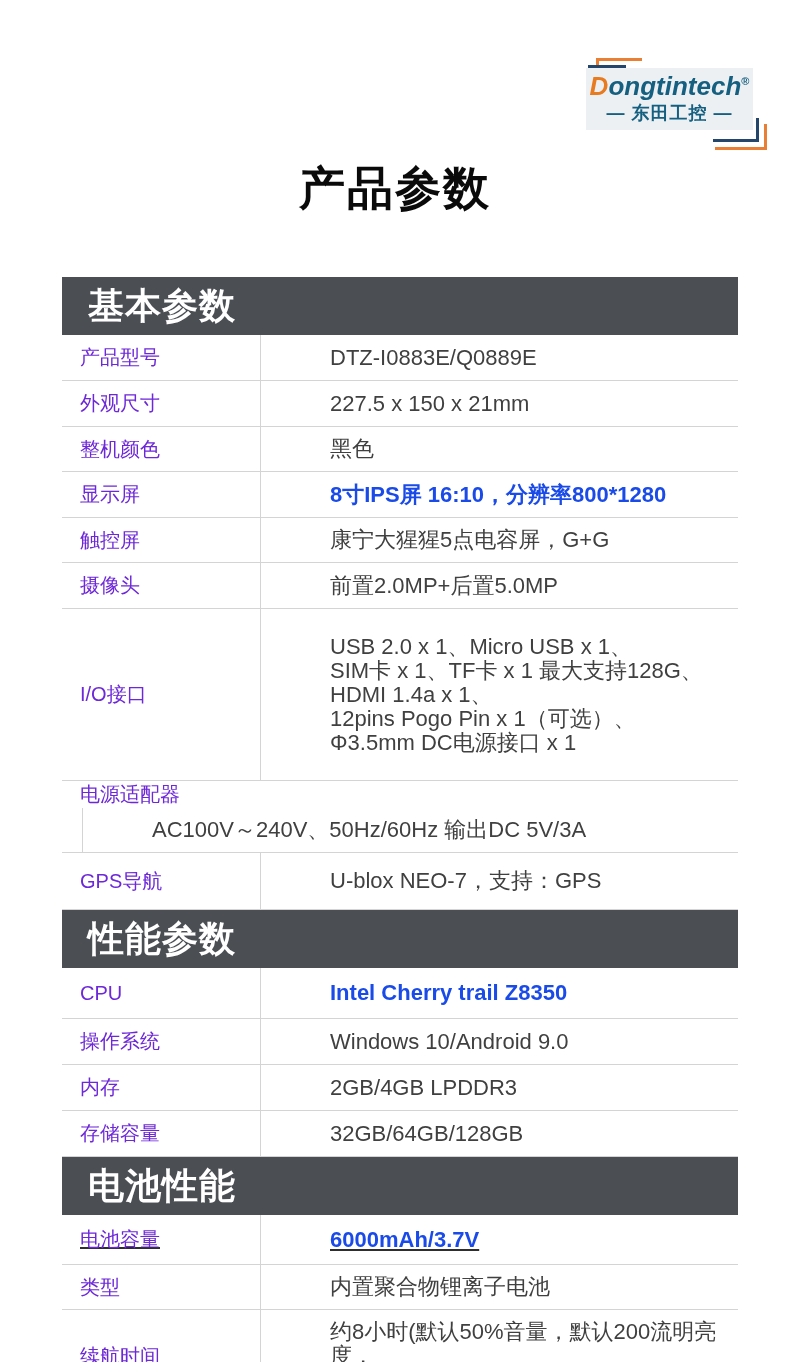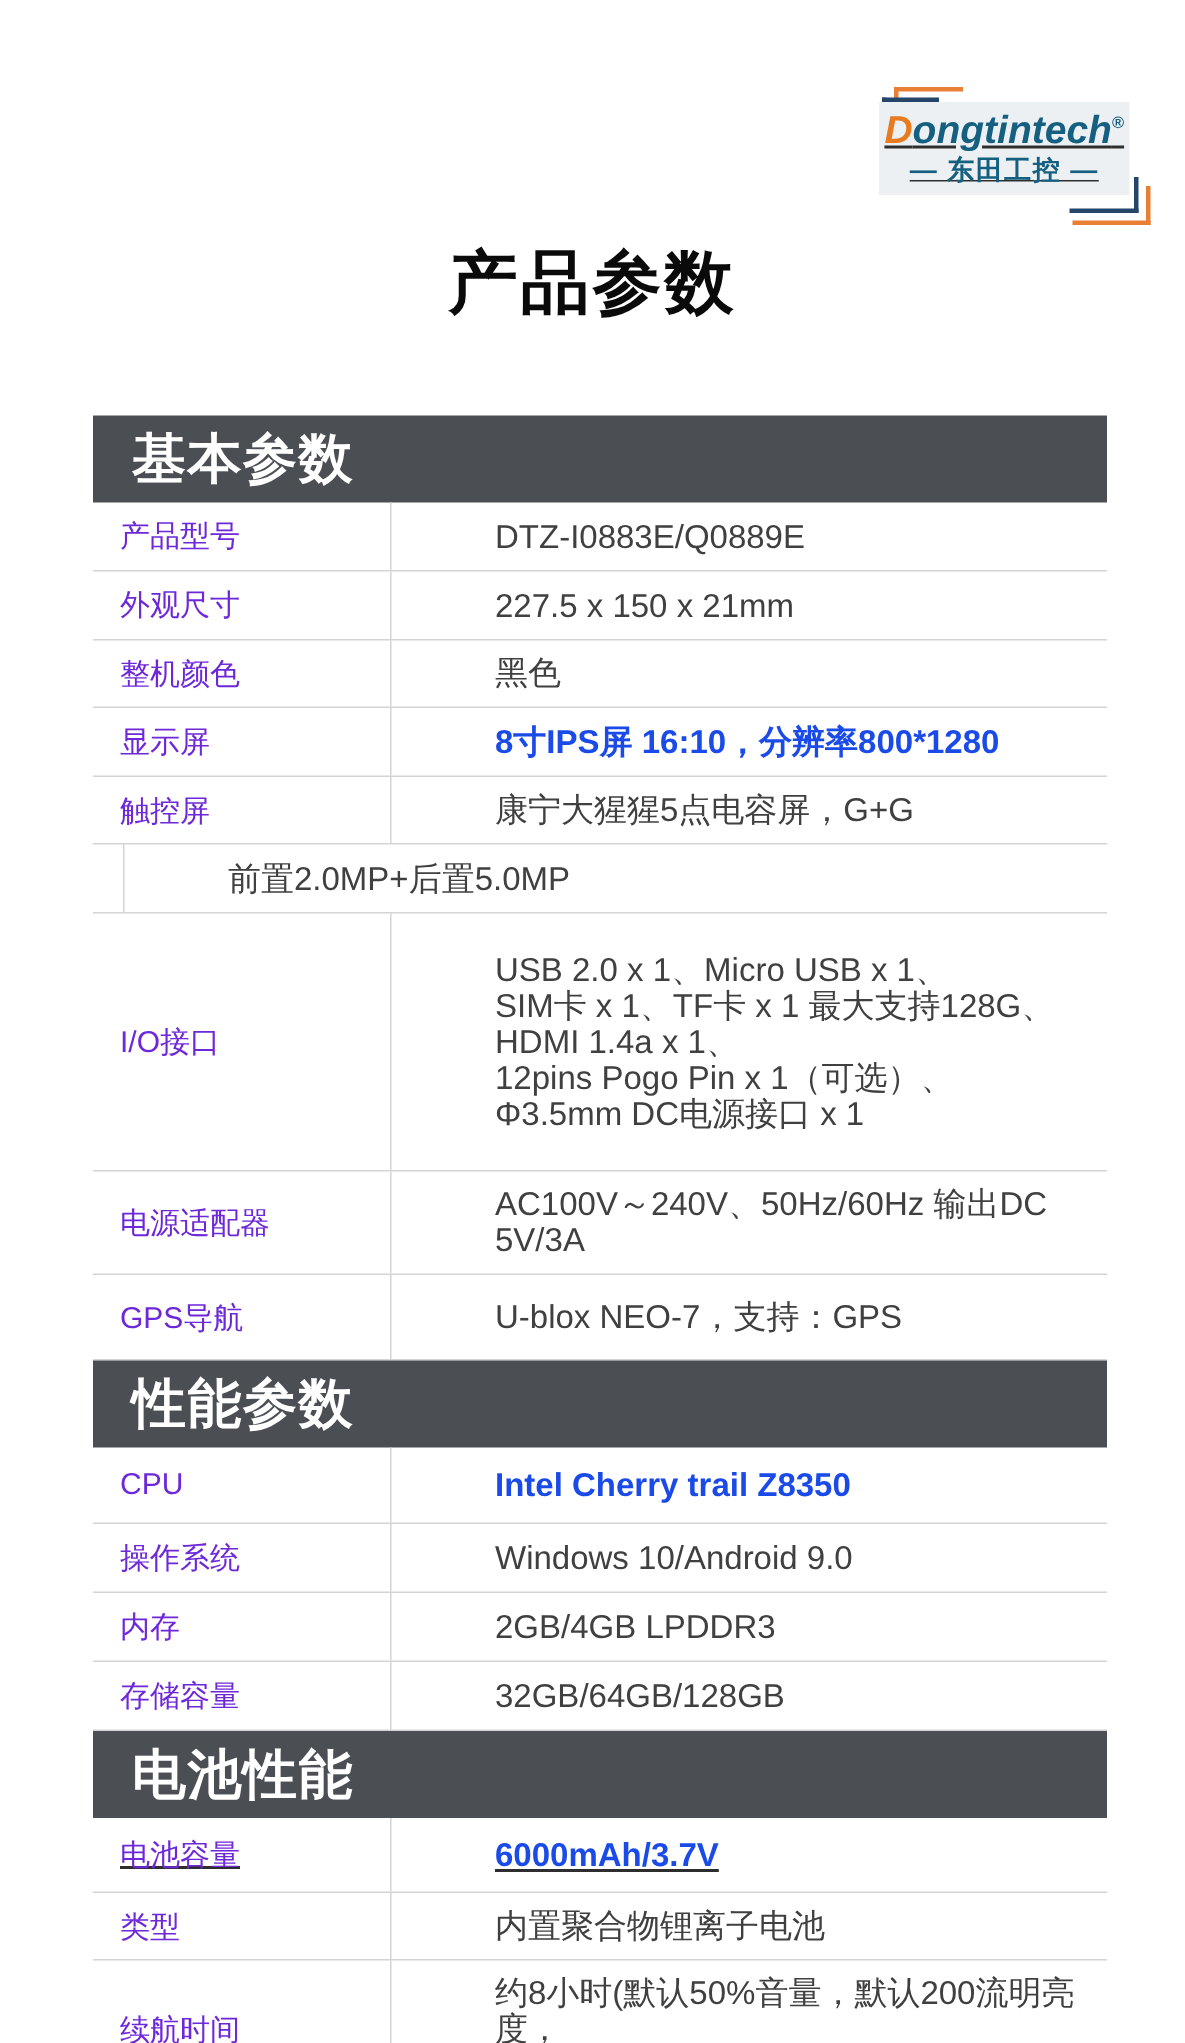--- a/index.html
+++ b/index.html
@@ -12,21 +12,20 @@
     overflow:hidden;
   }
 
   
   .logo-wrap { position:absolute; left:586px; top:68px; width:167px; height:62px; }
   .logo-box {
     position:absolute; inset:0;
     background:#edf0f3;
     display:flex; flex-direction:column; align-items:center; justify-content:center;
     z-index:2;
-    text-decoration:underline;
   }
   .logo-line1 {
     font-size:26px; font-weight:bold; font-style:italic;
     color:#156080; line-height:1.05; white-space:nowrap;
   }
   .logo-line1 .d { color:#e87a1f; }
   .logo-line1 sup { font-size:11px; font-style:normal; vertical-align:super; }
   .logo-line2 {
     font-size:18px; font-weight:bold; color:#156080;
     letter-spacing:1px; white-space:nowrap; margin-top:1px;
@@ -64,21 +63,21 @@
   .cell.value {
     flex:1;
     border-left:1px solid #d4d4d4;
     padding:10px 12px 10px 69px;
     display:flex; flex-direction:column; justify-content:center;
     font-size:22px; color:#404040; line-height:24px;margin-left:20px;
   }
   .cell.value.blue { color:#1a4be8; font-weight:bold; }
   .r45 { min-height:45px; } .r46 { min-height:46px; }
   .r50 { min-height:50px;text-decoration:underline; } .r51 { min-height:51px; }
-  .r56 { min-height:56px; } .r57 { min-height:57px; }
+  .r56 { min-height:56px;flex-direction:column; } .r57 { min-height:57px; }
   .r67 { min-height:67px; } .r172 { min-height:172px; }
 </style>
 </head>
 <body>
 
 <div class="logo-wrap">
   <div class="bracket tl-o"></div>
   <div class="bracket tl-n"></div>
   <div class="bracket br-n"></div>
   <div class="bracket br-o"></div>
@@ -125,20 +124,21 @@
   </div>
 
   <div class="row r45">
     <div class="cell label">触控屏</div>
     <div class="cell value">
         <span>康宁大猩猩5点电容屏，G+G</span>
       </div>
   </div>
 
   <div class="row r46">
+    <div class="cell label">摄像头</div>
     <div class="cell value">
         <span>前置2.0MP+后置5.0MP</span>
       </div>
   </div>
 
   <div class="row r172">
     <div class="cell label">I/O接口</div>
     <div class="cell value">
       <div>USB 2.0 x 1、Micro USB x 1、</div>
       <div>SIM卡 x 1、TF卡 x 1 最大支持128G、</div>

